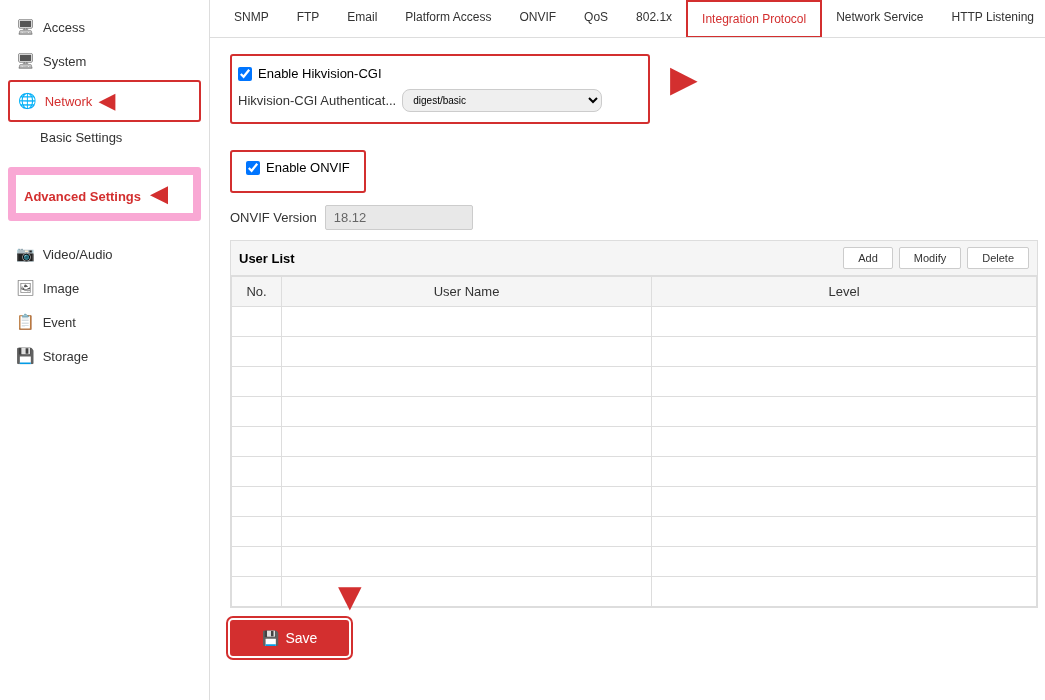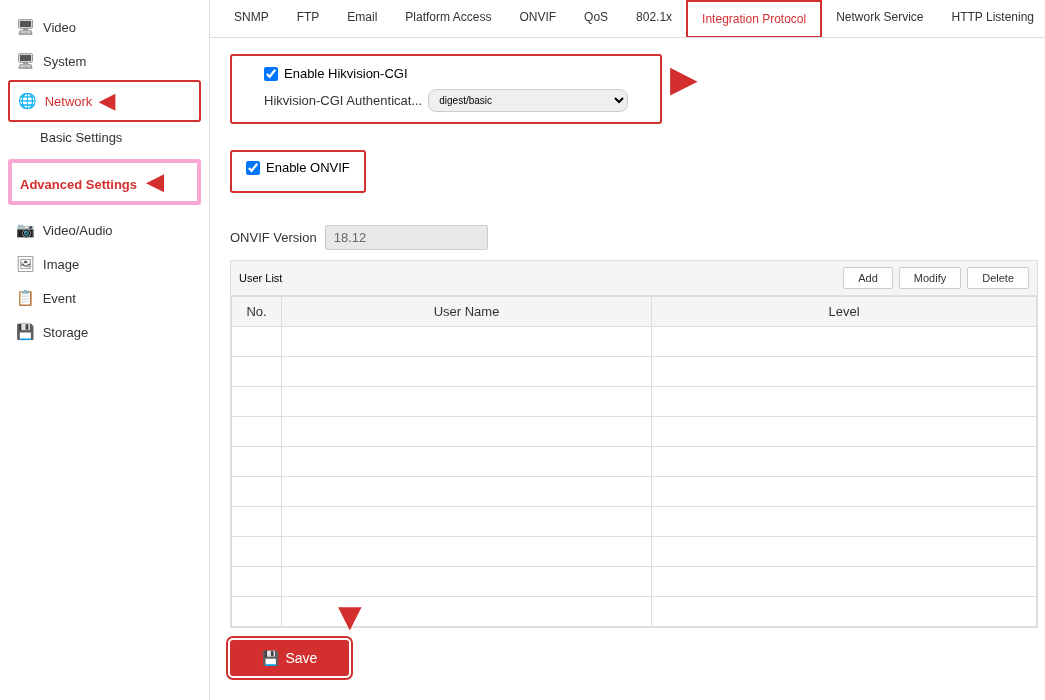--- a/index.html
+++ b/index.html
@@ -7,52 +7,52 @@
 
     
     .sidebar { width: 210px; background: #fff; border-right: 1px solid #ddd; flex-shrink: 0; padding-top: 10px; }
     .sidebar-item { display: flex; align-items: center; padding: 8px 16px; cursor: pointer; color: #333; }
     .sidebar-item .icon { margin-right: 8px; font-size: 15px; color: #555; }
     .sidebar-item.active { color: #d32f2f; }
     .sidebar-item.active .icon { color: #d32f2f; }
     .sidebar-sub { padding: 6px 16px 6px 40px; cursor: pointer; color: #333; }
     .network-outline { border: 2px solid #d32f2f; border-radius: 3px; margin: 2px 8px; }
     .network-item { padding: 6px 8px; }
-    .advanced-outline { border: 4px solid #f9a8d4; border-radius: 3px; margin: 8px 8px; }
+    .advanced-outline { border: 8px solid #f9a8d4; border-radius: 3px; margin: 16px 8px; }
     .advanced-item { padding: 6px 8px; color: #d32f2f; font-weight: bold; }
 
     
     .main { flex: 1; display: flex; flex-direction: column; background: #fff; }
 
     
     .tabs { display: flex; border-bottom: 1px solid #ddd; background: #fff; padding: 0 10px; flex-shrink: 0; flex-wrap: nowrap; overflow-x: auto; }
     .tab { padding: 10px 14px; cursor: pointer; color: #333; white-space: nowrap; border-bottom: 2px solid transparent; font-size: 12px; }
     .tab.active { color: #d32f2f; border: 2px solid #d32f2f; margin-bottom: -1px; }
 
     
     .content { flex: 1; padding: 16px 20px; overflow-y: auto; position: relative; }
 
     
-    .section-box { border: 2px solid #d32f2f; border-radius: 3px; padding: 10px 32px; margin-bottom: 12px; display: inline-block; min-width: 420px; }
+    .section-box { border: 2px solid #d32f2f; border-radius: 3px; padding: 10px 6px; margin-bottom: 12px; display: inline-block; min-width: 420px; }
     .checkbox-row { display: flex; align-items: center; margin-bottom: 8px; }
     .checkbox-row input[type="checkbox"] { margin-right: 6px; width: 14px; height: 14px; cursor: pointer; }
     .auth-row { display: flex; align-items: center; }
     .auth-label { margin-right: 6px; font-size: 13px; color: #333; white-space: nowrap; }
     .auth-select { width: 200px; padding: 4px 6px; border: 1px solid #ccc; border-radius: 8px; font-size: 10px; cursor: pointer; }
 
     
-    .onvif-box { border: 2px solid #d32f2f; border-radius: 3px; padding: 8px 14px; margin-bottom: 24px; display: inline-block; }
+    .onvif-box { border: 2px solid #d32f2f; border-radius: 3px; padding: 8px 14px; margin-bottom: 4px; display: inline-block; }
     .onvif-version-row { display: flex; align-items: center; margin-top: 8px; }
     .onvif-version-label { margin-right: 8px; color: #333; font-size: 13px; }
-    .onvif-version-input { background: #e8e8e8; border: 1px solid #ccc; padding: 4px 8px; font-size: 13px; color: #666; width: 163px; border-radius: 2px; }
+    .onvif-version-input { background: #e8e8e8; border: 1px solid #ccc; padding: 4px 8px; font-size: 13px; color: #666; width: 148px; border-radius: 2px; }
 
     
     .user-list-section { margin-top: 8px; }
     .user-list-header { display: flex; align-items: center; justify-content: space-between; padding: 6px 8px; background: #f5f5f5; border: 1px solid #ddd; border-bottom: none; }
-    .user-list-title { font-weight: normal; font-size: 11px; }
+    .user-list-title { font-weight: bold; font-size: 13px; }
     .user-list-buttons { display: flex; gap: 6px; }
     .btn { padding: 4px 14px; border: 1px solid #ccc; background: #fff; cursor: pointer; font-size: 11px; border-radius: 2px; color: #333; }
     .table-wrapper { border: 1px solid #ddd; }
     .user-table { width: 100%; border-collapse: collapse; }
     .user-table th { background: #f5f5f5; padding: 7px 10px; text-align: center; border: 1px solid #ddd; font-weight: normal; font-size: 13px; color: #333; }
     .user-table td { padding: 7px 10px; border: 1px solid #ddd; text-align: center; }
     .user-table .col-no { width: 50px; }
     .user-table .col-name { width: 370px; }
     .user-table .col-level { }
     .empty-rows td { height: 30px; }
@@ -60,21 +60,21 @@
     
     .save-area { margin-top: 12px; position: relative; }
     .save-btn { background: #d32f2f; color: #fff; border: 2px solid #d32f2f; padding: 8px 30px; font-size: 14px; cursor: pointer; border-radius: 3px; display: flex; align-items: center; gap: 6px; outline: 2px solid #d32f2f; outline-offset: 2px; }
   </style>
 </head>
 <body>
 
 <div class="sidebar">
   <div class="sidebar-item">
     <span class="icon">🖥</span>
-    <span>Video</span>
+    <span>Access</span>
   </div>
   <div class="sidebar-item">
     <span class="icon">🖥</span>
     <span>System</span>
   </div>
 
   <div class="network-outline">
     <div class="sidebar-item network-item active" style="padding-left:8px;">
       <span class="icon">🌐</span>
       <span>Network</span>

